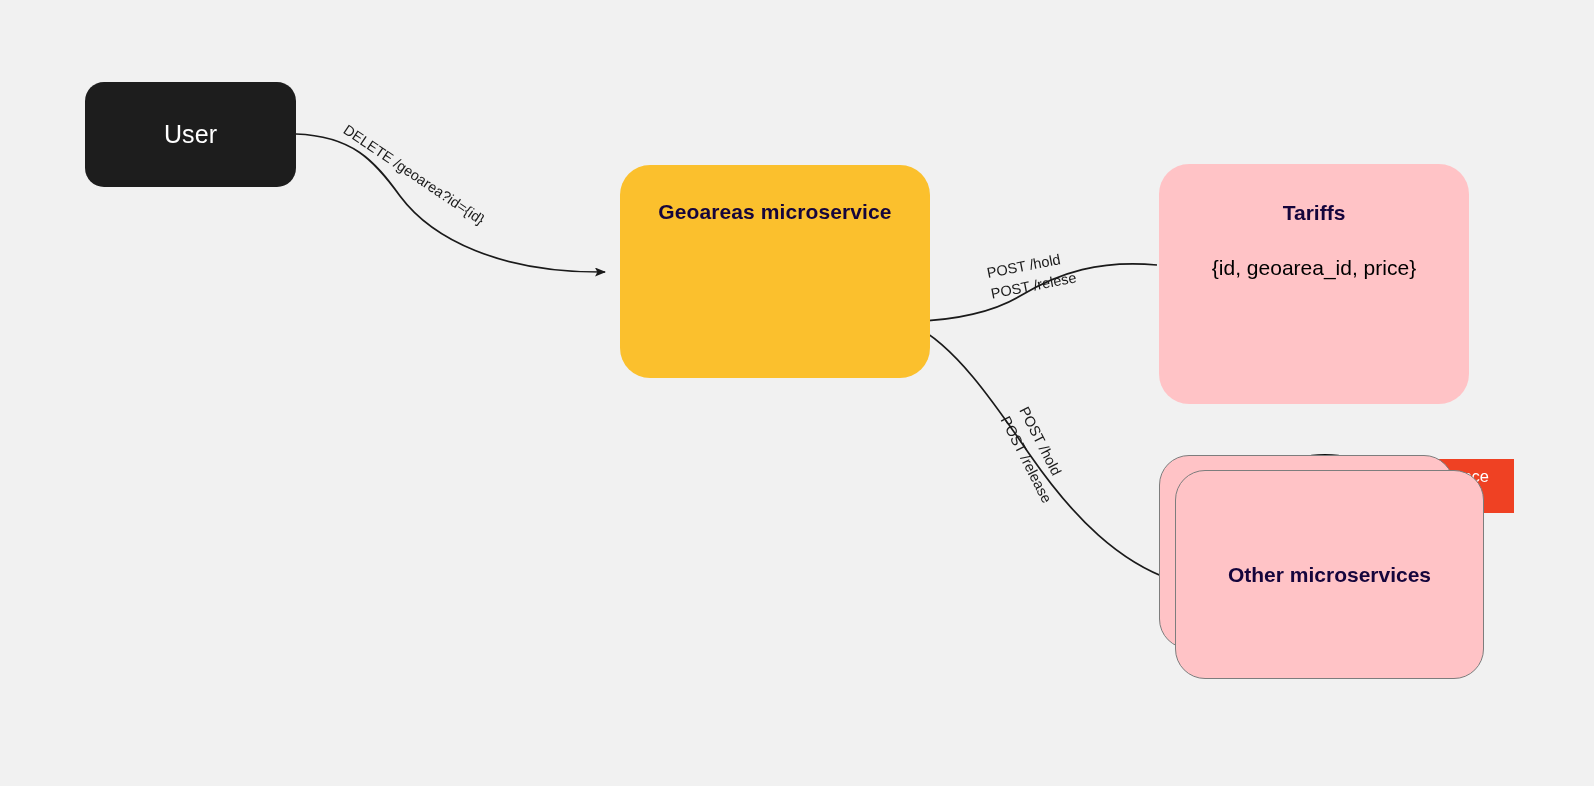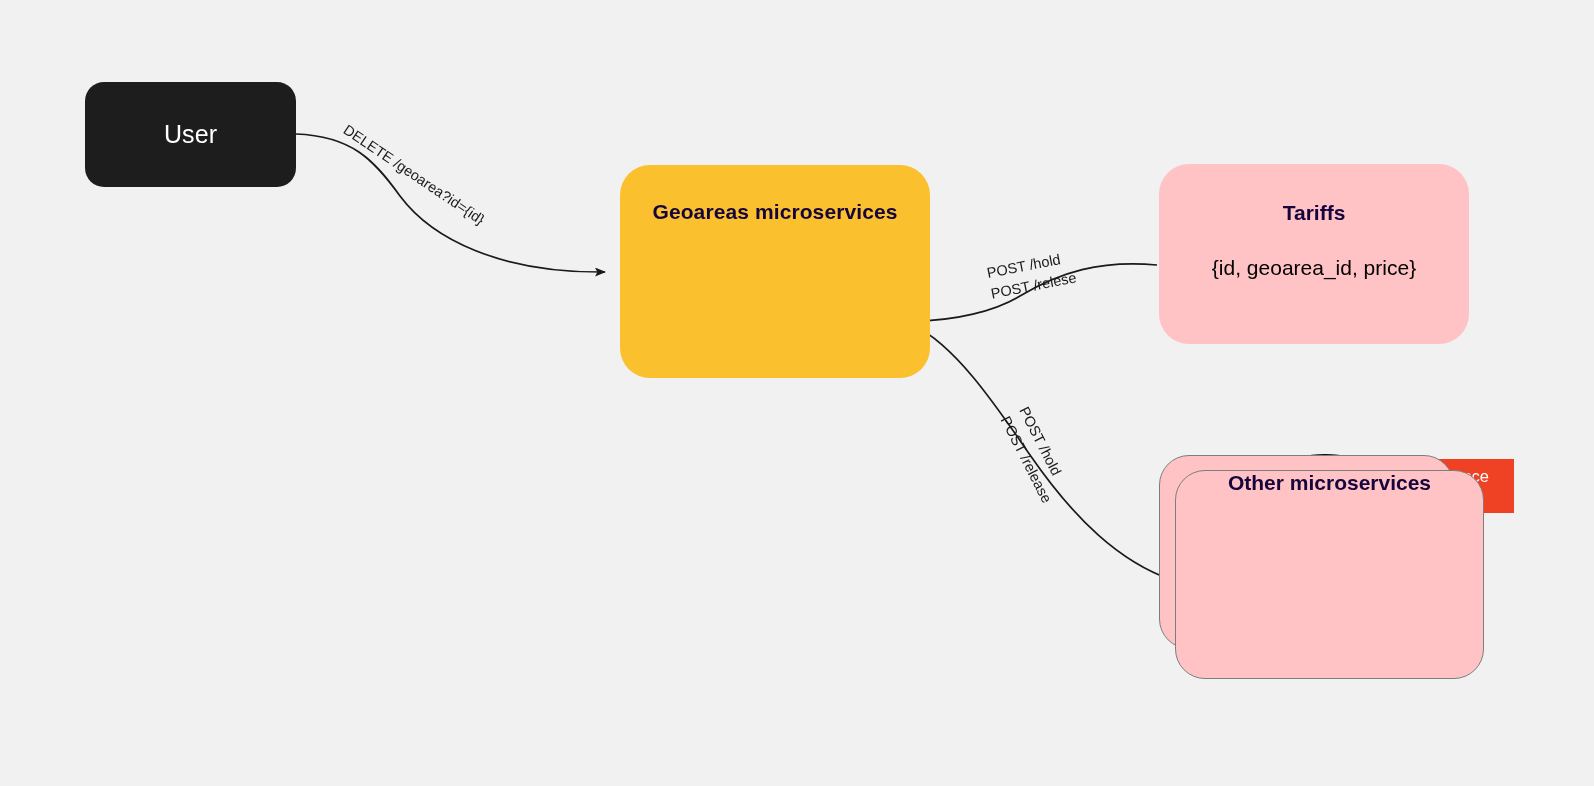--- a/index.html
+++ b/index.html
@@ -71,21 +71,21 @@
     font-size: 21px;
     font-weight: bold;
     letter-spacing: .1px;
   }
 
   
   .node-tariffs {
     left: 1159px;
     top: 164px;
     width: 310px;
-    height: 180px;
+    height: 240px;
     background: #ffc3c6;
     border-radius: 30px;
     text-align: right;
   }
   .node-tariffs .node-title {
     margin-top: 37px;
     color: #15053c;
     font-size: 21px;
     font-weight: bold;
   }
@@ -116,21 +116,21 @@
     top: 0;
     width: 295px;
     height: 194px;
   }
   .stack-front {
     left: 16px;
     top: 15px;
     width: 309px;
     height: 209px;
     display: flex;
-    align-items: flex-start;
+    align-items: center;
     justify-content: center;
   }
   .stack-front .node-title {
     color: #15053c;
     font-size: 21px;
     font-weight: bold;
   }
 
   
   .ref-box {
@@ -201,21 +201,21 @@
     <path d="M1157,265 C1100,260 1060,272 1020,296 C995,311 955,321 913,321" fill="none" stroke="#1a1a1a" stroke-width="1.7" marker-end="url(#arrowhead)"></path>
 
     <path d="M1172,580 C1120,562 1075,520 1030,455 C995,404 955,345 913,325" fill="none" stroke="#1a1a1a" stroke-width="1.7" marker-end="url(#arrowhead)"></path>
   </svg>
 
   <div class="node node-user">
     <span class="node-title">User</span>
   </div>
 
   <div class="node node-geoareas">
-    <span class="node-title">Geoareas microservices</span>
+    <span class="node-title">Geoareas microservice</span>
 
     <svg class="db-icon db-geoareas" width="74" height="62" viewBox="0 0 74 62" xmlns="http://www.w3.org/2000/svg">
       <path d="M3,14 L3,44 C3,52 18,58 37,58 C56,58 71,52 71,44 L71,14" fill="none" stroke="#0d0d0d" stroke-width="3"></path>
       <ellipse cx="37" cy="14" rx="34" ry="11.5" fill="none" stroke="#0d0d0d" stroke-width="3"></ellipse>
     </svg>
 
     <div class="ref-box">
       <span>
         <span>Reference</span><br>
         <span>counting</span>

